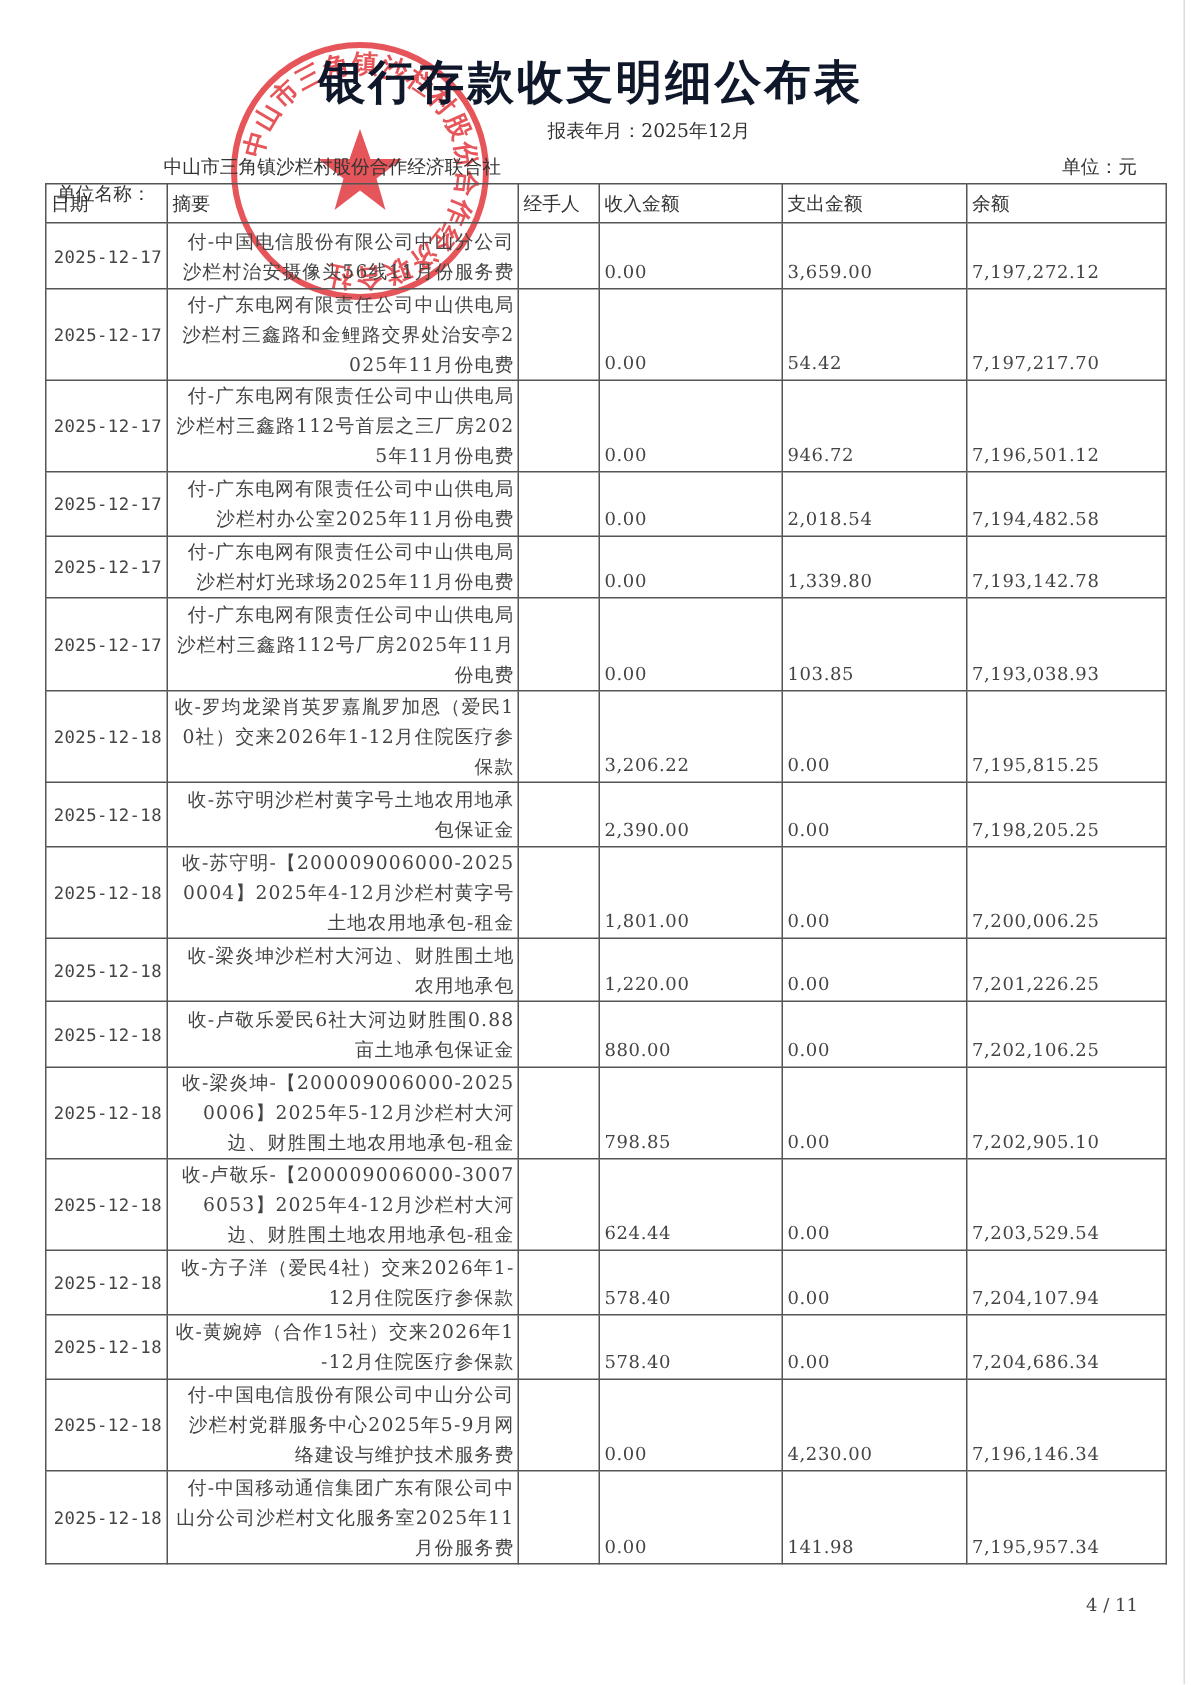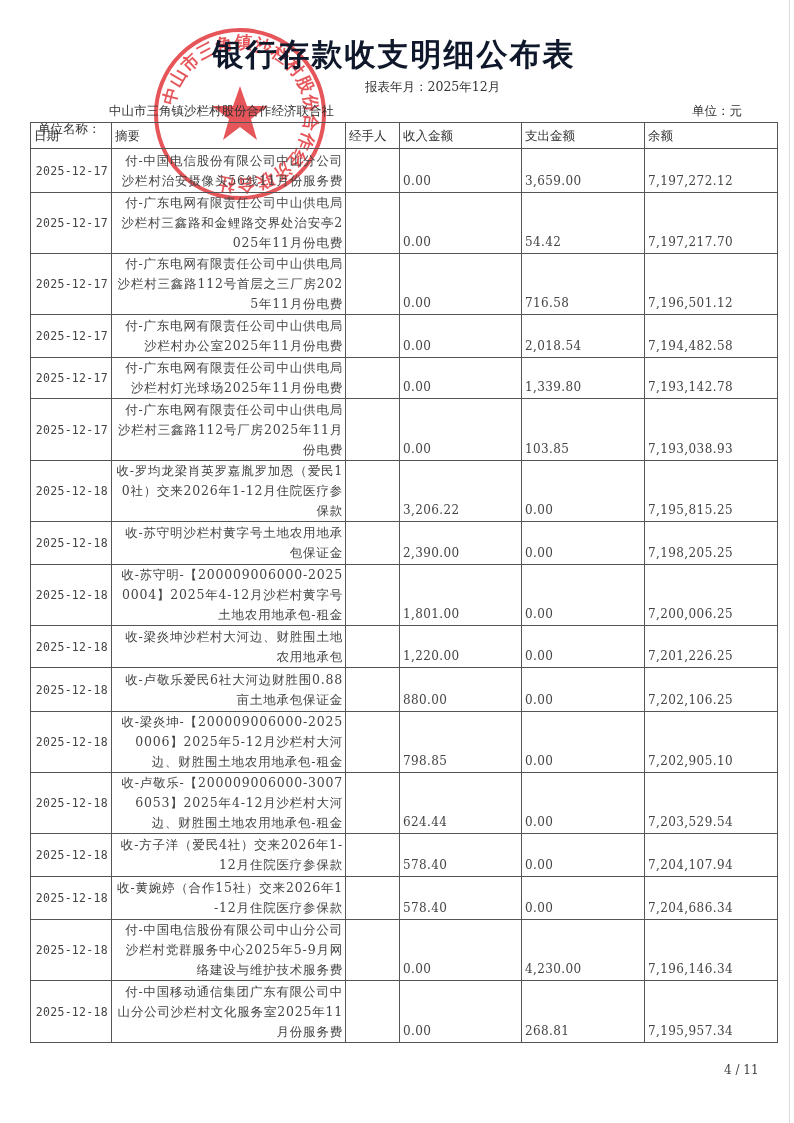--- a/index.html
+++ b/index.html
@@ -2,21 +2,21 @@
 <html><head>
 <meta charset="utf-8">
 <style>
   html, body { margin: 0; padding: 0; background: #ffffff; }
   body { width: 794px; height: 1123px; position: relative; overflow: hidden; font-family: "DejaVu Serif", "Liberation Serif", serif; color: #333; }
   .title { position: absolute; left: 0; width: 708px; top: 34px; text-align: center; font-family: "DejaVu Sans", "Liberation Sans", sans-serif; font-size: 31px; font-weight: bold; color: #0f172a; letter-spacing: 2px; padding-left: 80px; box-sizing: border-box; }
   .report-month { position: absolute; left: 365px; top: 79px; font-size: 12.5px; color: #333; }
   .meta-row { position: absolute; left: 34px; top: 103px; width: 724px; font-size: 12.5px; color: #333; }
   .meta-row .unit-name-label { position: absolute; left: 4px; margin-top: 18px; }
   .meta-row .unit-name { position: absolute; left: 75px; }
-  .meta-row .unit-currency { position: absolute; right: 16px; margin-left: 27px; }
+  .meta-row .unit-currency { position: absolute; right: 0; margin-left: 27px; }
   table { position: absolute; left: 30px; top: 122px; border-collapse: collapse; table-layout: fixed; width: 747px; }
   td, th { border: 1.3px solid #555; padding: 0 3px; font-weight: normal; font-size: 12.5px; line-height: 18px; }
   th { height: 25px; text-align: left; color: #333; }
   td.date { text-align: right; vertical-align: middle; color: #444; font-family: "DejaVu Sans Mono", "Liberation Mono", monospace; font-size: 11.5px; letter-spacing: 0.3px; }
   td.summary { text-align: right; vertical-align: middle; color: #444; font-size: 12.5px; letter-spacing: 0.8px; word-break: break-all; padding: 0 2px 0 4px; line-height: 20px; }
   td.num { text-align: left; vertical-align: bottom; color: #444; font-size: 12px; padding-bottom: 2px; letter-spacing: 0.4px; }
   td.handler { }
   .page-number { position: absolute; left: 724px; top: 1063px; font-size: 12px; color: #444; }
   .stamp { position: absolute; left: 150px; top: 24px; width: 180px; height: 180px; pointer-events: none; opacity: 0.78; }
   .edge-line { position: absolute; right: 4px; top: 0; width: 1px; height: 1123px; background: #dcdcdc; }
@@ -80,21 +80,21 @@
         <td class="handler"></td>
         <td class="num">0.00</td>
         <td class="num">54.42</td>
         <td class="num">7,197,217.70</td>
       </tr>
       <tr style="height: 61px;">
         <td class="date">2025-12-17</td>
         <td class="summary">付-广东电网有限责任公司中山供电局沙栏村三鑫路112号首层之三厂房2025年11月份电费</td>
         <td class="handler"></td>
         <td class="num">0.00</td>
-        <td class="num">716.58</td>
+        <td class="num">946.72</td>
         <td class="num">7,196,501.12</td>
       </tr>
       <tr style="height: 43px;">
         <td class="date">2025-12-17</td>
         <td class="summary">付-广东电网有限责任公司中山供电局沙栏村办公室2025年11月份电费</td>
         <td class="handler"></td>
         <td class="num">0.00</td>
         <td class="num">2,018.54</td>
         <td class="num">7,194,482.58</td>
       </tr>
@@ -192,19 +192,19 @@
         <td class="handler"></td>
         <td class="num">0.00</td>
         <td class="num">4,230.00</td>
         <td class="num">7,196,146.34</td>
       </tr>
       <tr style="height: 62px;">
         <td class="date">2025-12-18</td>
         <td class="summary">付-中国移动通信集团广东有限公司中山分公司沙栏村文化服务室2025年11月份服务费</td>
         <td class="handler"></td>
         <td class="num">0.00</td>
-        <td class="num">268.81</td>
+        <td class="num">141.98</td>
         <td class="num">7,195,957.34</td>
       </tr>
     </tbody>
 </table>
 
 <div class="page-number">4 / 11</div>
 
 </body></html>

